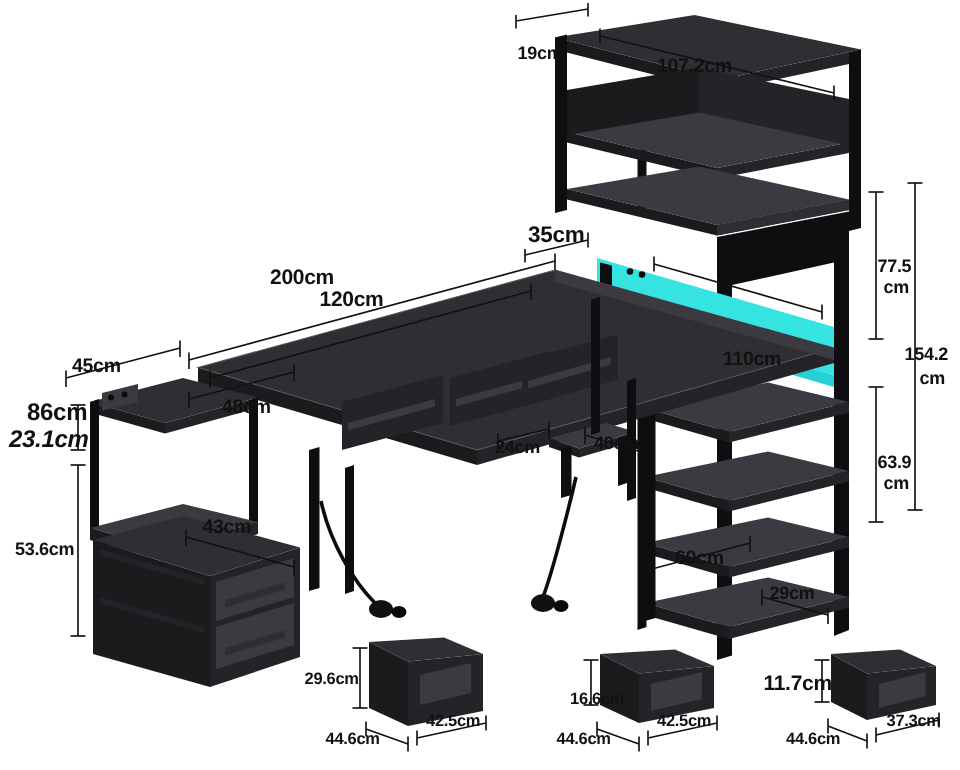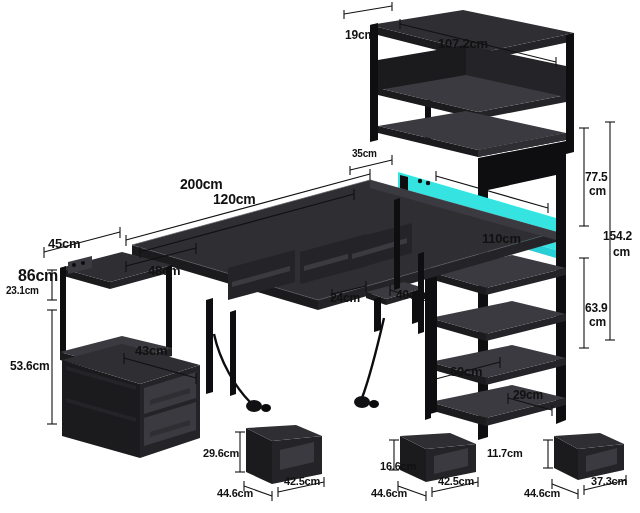--- a/index.html
+++ b/index.html
@@ -305,42 +305,42 @@
       <path d="M626,475 L626,485" class="dimtick"></path>
     </g>
   </svg>
 
   <div class="dim" style="left:345px; top:0px; font-size:12px;margin-top:28px;">19cm</div>
   <div class="dim" style="left:438px; top:36px; font-size:13px;">107.2cm</div>
   <div class="dim" style="left:585px; top:170px; font-size:12px;">77.5</div>
   <div class="dim" style="left:589px; top:184px; font-size:12px;">cm</div>
   <div class="dim" style="left:603px; top:229px; font-size:12px;">154.2</div>
   <div class="dim" style="left:613px; top:245px; font-size:12px;">cm</div>
-  <div class="dim" style="left:352px; top:148px; font-size:10px;text-align:right;">35cm</div>
+  <div class="dim" style="left:352px; top:148px; font-size:15px;text-align:right;">35cm</div>
   <div class="dim" style="left:482px; top:183px; font-size:13px;margin-top:48px;">110cm</div>
   <div class="dim" style="left:180px; top:176px; font-size:14px;">200cm</div>
   <div class="dim" style="left:213px; top:191px; font-size:14px;">120cm</div>
   <div class="dim" style="left:48px; top:236px; font-size:13px;">45cm</div>
   <div class="dim" style="left:148px; top:263px; font-size:13px;">48cm</div>
   <div class="dim" style="left:18px; top:267px; font-size:16px;">86cm</div>
-  <div class="dim" style="left:6px; top:285px; font-size:10px;">23.1cm</div>
+  <div class="dim" style="left:6px; top:285px; font-size:16px;font-style:italic;">23.1cm</div>
   <div class="dim" style="left:330px; top:291px; font-size:12px;">24cm</div>
   <div class="dim" style="left:396px; top:288px; font-size:12px;">40cm</div>
   <div class="dim" style="left:585px; top:301px; font-size:12px;">63.9</div>
   <div class="dim" style="left:589px; top:315px; font-size:12px;">cm</div>
   <div class="dim" style="left:135px; top:343px; font-size:13px;">43cm</div>
   <div class="dim" style="left:10px; top:359px; font-size:12px;">53.6cm</div>
   <div class="dim" style="left:450px; top:364px; font-size:13px;">60cm</div>
   <div class="dim" style="left:513px; top:388px; font-size:12px;text-align:center;">29cm</div>
 
   <div class="dim" style="left:203px; top:447px; font-size:11px;">29.6cm</div>
   <div class="dim" style="left:217px; top:487px; font-size:11px;">44.6cm</div>
   <div class="dim" style="left:284px; top:475px; font-size:11px;">42.5cm</div>
 
   <div class="dim" style="left:356px; top:460px; font-size:11px;margin-left:24px;">16.6cm</div>
   <div class="dim" style="left:371px; top:487px; font-size:11px;">44.6cm</div>
   <div class="dim" style="left:438px; top:475px; font-size:11px;">42.5cm</div>
 
-  <div class="dim" style="left:487px; top:447px; font-size:11px;">11.7cm</div>
+  <div class="dim" style="left:509px; top:447px; font-size:14px;">11.7cm</div>
   <div class="dim" style="left:524px; top:487px; font-size:11px;">44.6cm</div>
   <div class="dim" style="left:591px; top:475px; font-size:11px;">37.3cm</div>
 
 </div>
 
 </body></html>

